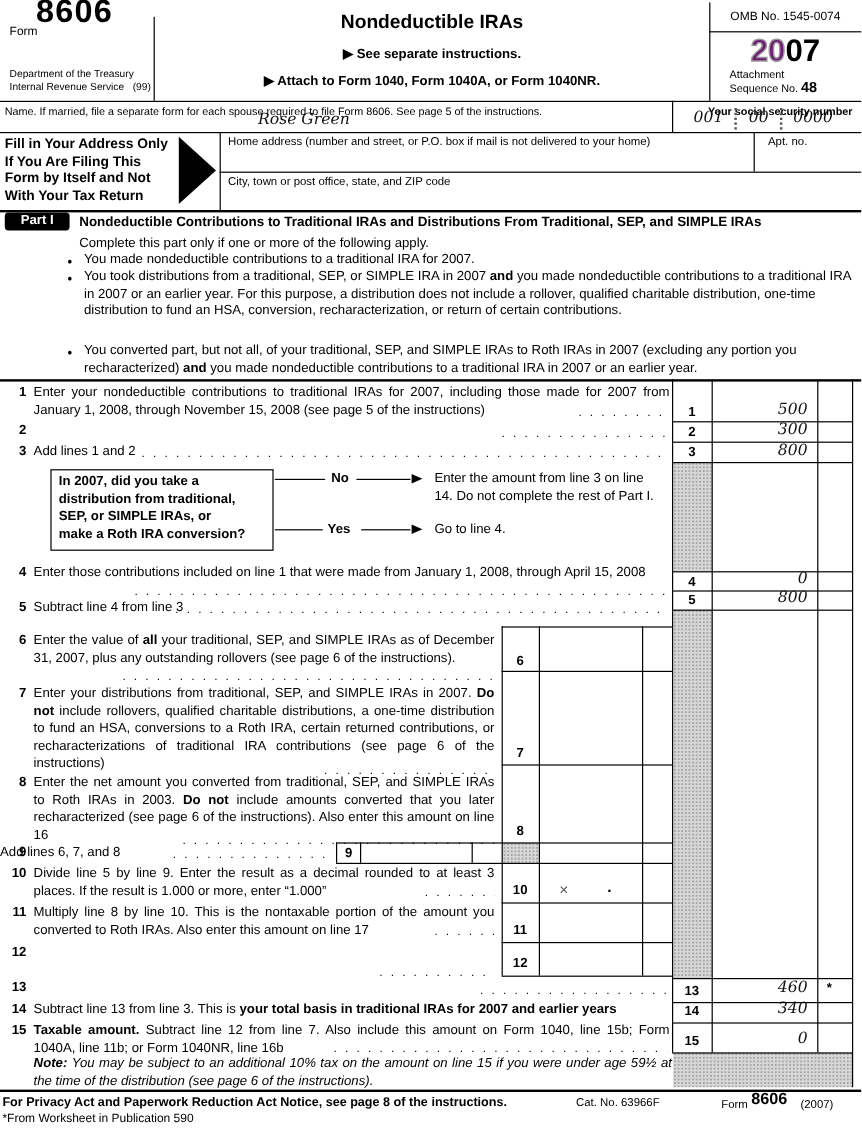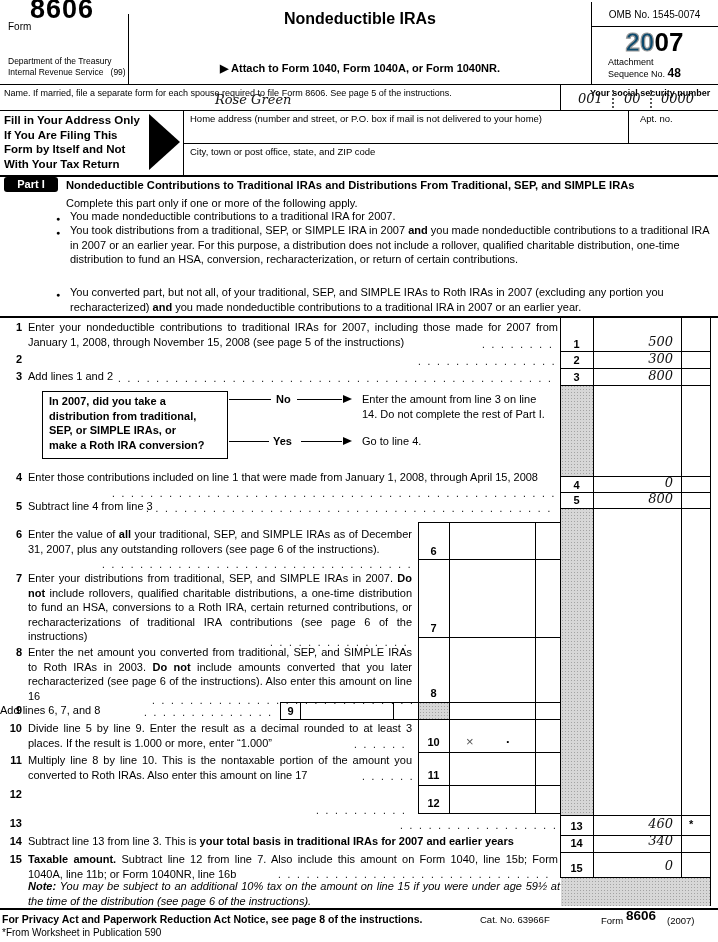--- a/index.html
+++ b/index.html
@@ -26,21 +26,21 @@
   .dash{position:absolute;height:0;border-top:1.5px solid #000;}
   
   #h-formword{left:8px;top:20px;font-size:10px;}
   #h-formnum{left:30px;top:2px;font-size:27px;font-weight:bold;letter-spacing:1px;}
   #h-dept{left:8px;top:56px;font-size:8.5px;line-height:10.5px;}
   #h-title{left:130px;top:12px;width:460px;text-align:center;font-size:16px;font-weight:bold;}
   #h-sub1{left:130px;top:38px;width:460px;text-align:center;font-weight:bold;}
   #h-sub2{left:130px;top:61px;width:460px;text-align:center;font-weight:bold;}
   #h-omb{left:591px;top:8px;width:127px;text-align:center;font-size:10px;}
   #h-year{left:591px;top:28px;width:127px;text-align:center;font-size:26px;line-height:28px;}
-  #h-year .out{color:#0c4a6e;-webkit-text-stroke:1.2px #999;font-weight:bold;}
+  #h-year .out{color:#701a75;-webkit-text-stroke:1.2px #999;font-weight:bold;}
   #h-year .sol{font-weight:bold;}
   #h-att1{left:608px;top:57px;font-size:9px;line-height:10px;text-align:center;}
   #h-att2{left:608px;top:67px;font-size:9px;line-height:12px;}
   #h-att2 .seqno{font-size:12px;font-weight:bold;}
   
   #namelabel{left:4px;top:86px;font-size:9px;}
   #namevalue{left:215px;top:93px;}
   #ssnlabel{left:566px;top:86px;font-size:9px;font-weight:bold;margin-left:24px;}
   .ssnseg{position:absolute;top:92px;}
   .ssndots{position:absolute;top:90px;height:18px;width:0;border-left:2px dotted #555;}
@@ -91,20 +91,24 @@
 
   <div class="abs" id="h-formword">Form</div>
   <div class="abs" id="h-formnum">8606</div>
   <div class="abs" id="h-dept">
     <span>Department of the Treasury</span><br>
     <span>Internal Revenue Service</span>&nbsp;&nbsp;
     <span>(99)</span>
   </div>
   <div class="vline" style="left:128px;top:14px;height:70px;"></div>
   <div class="abs" id="h-title">Nondeductible IRAs</div>
+  <div class="abs" id="h-sub1">
+    <span>▶</span>
+    <span>See separate instructions.</span>
+  </div>
   <div class="abs" id="h-sub2">
     <span>▶</span>
     <span>Attach to Form 1040, Form 1040A, or Form 1040NR.</span>
   </div>
   <div class="vline" style="left:591px;top:2px;height:82px;"></div>
   <div class="abs" id="h-omb">OMB No. 1545-0074</div>
   <div class="hline" style="left:591px;top:26px;width:127px;"></div>
   <div class="abs" id="h-year">
     <span class="out">20</span><span class="sol">07</span>
   </div>

